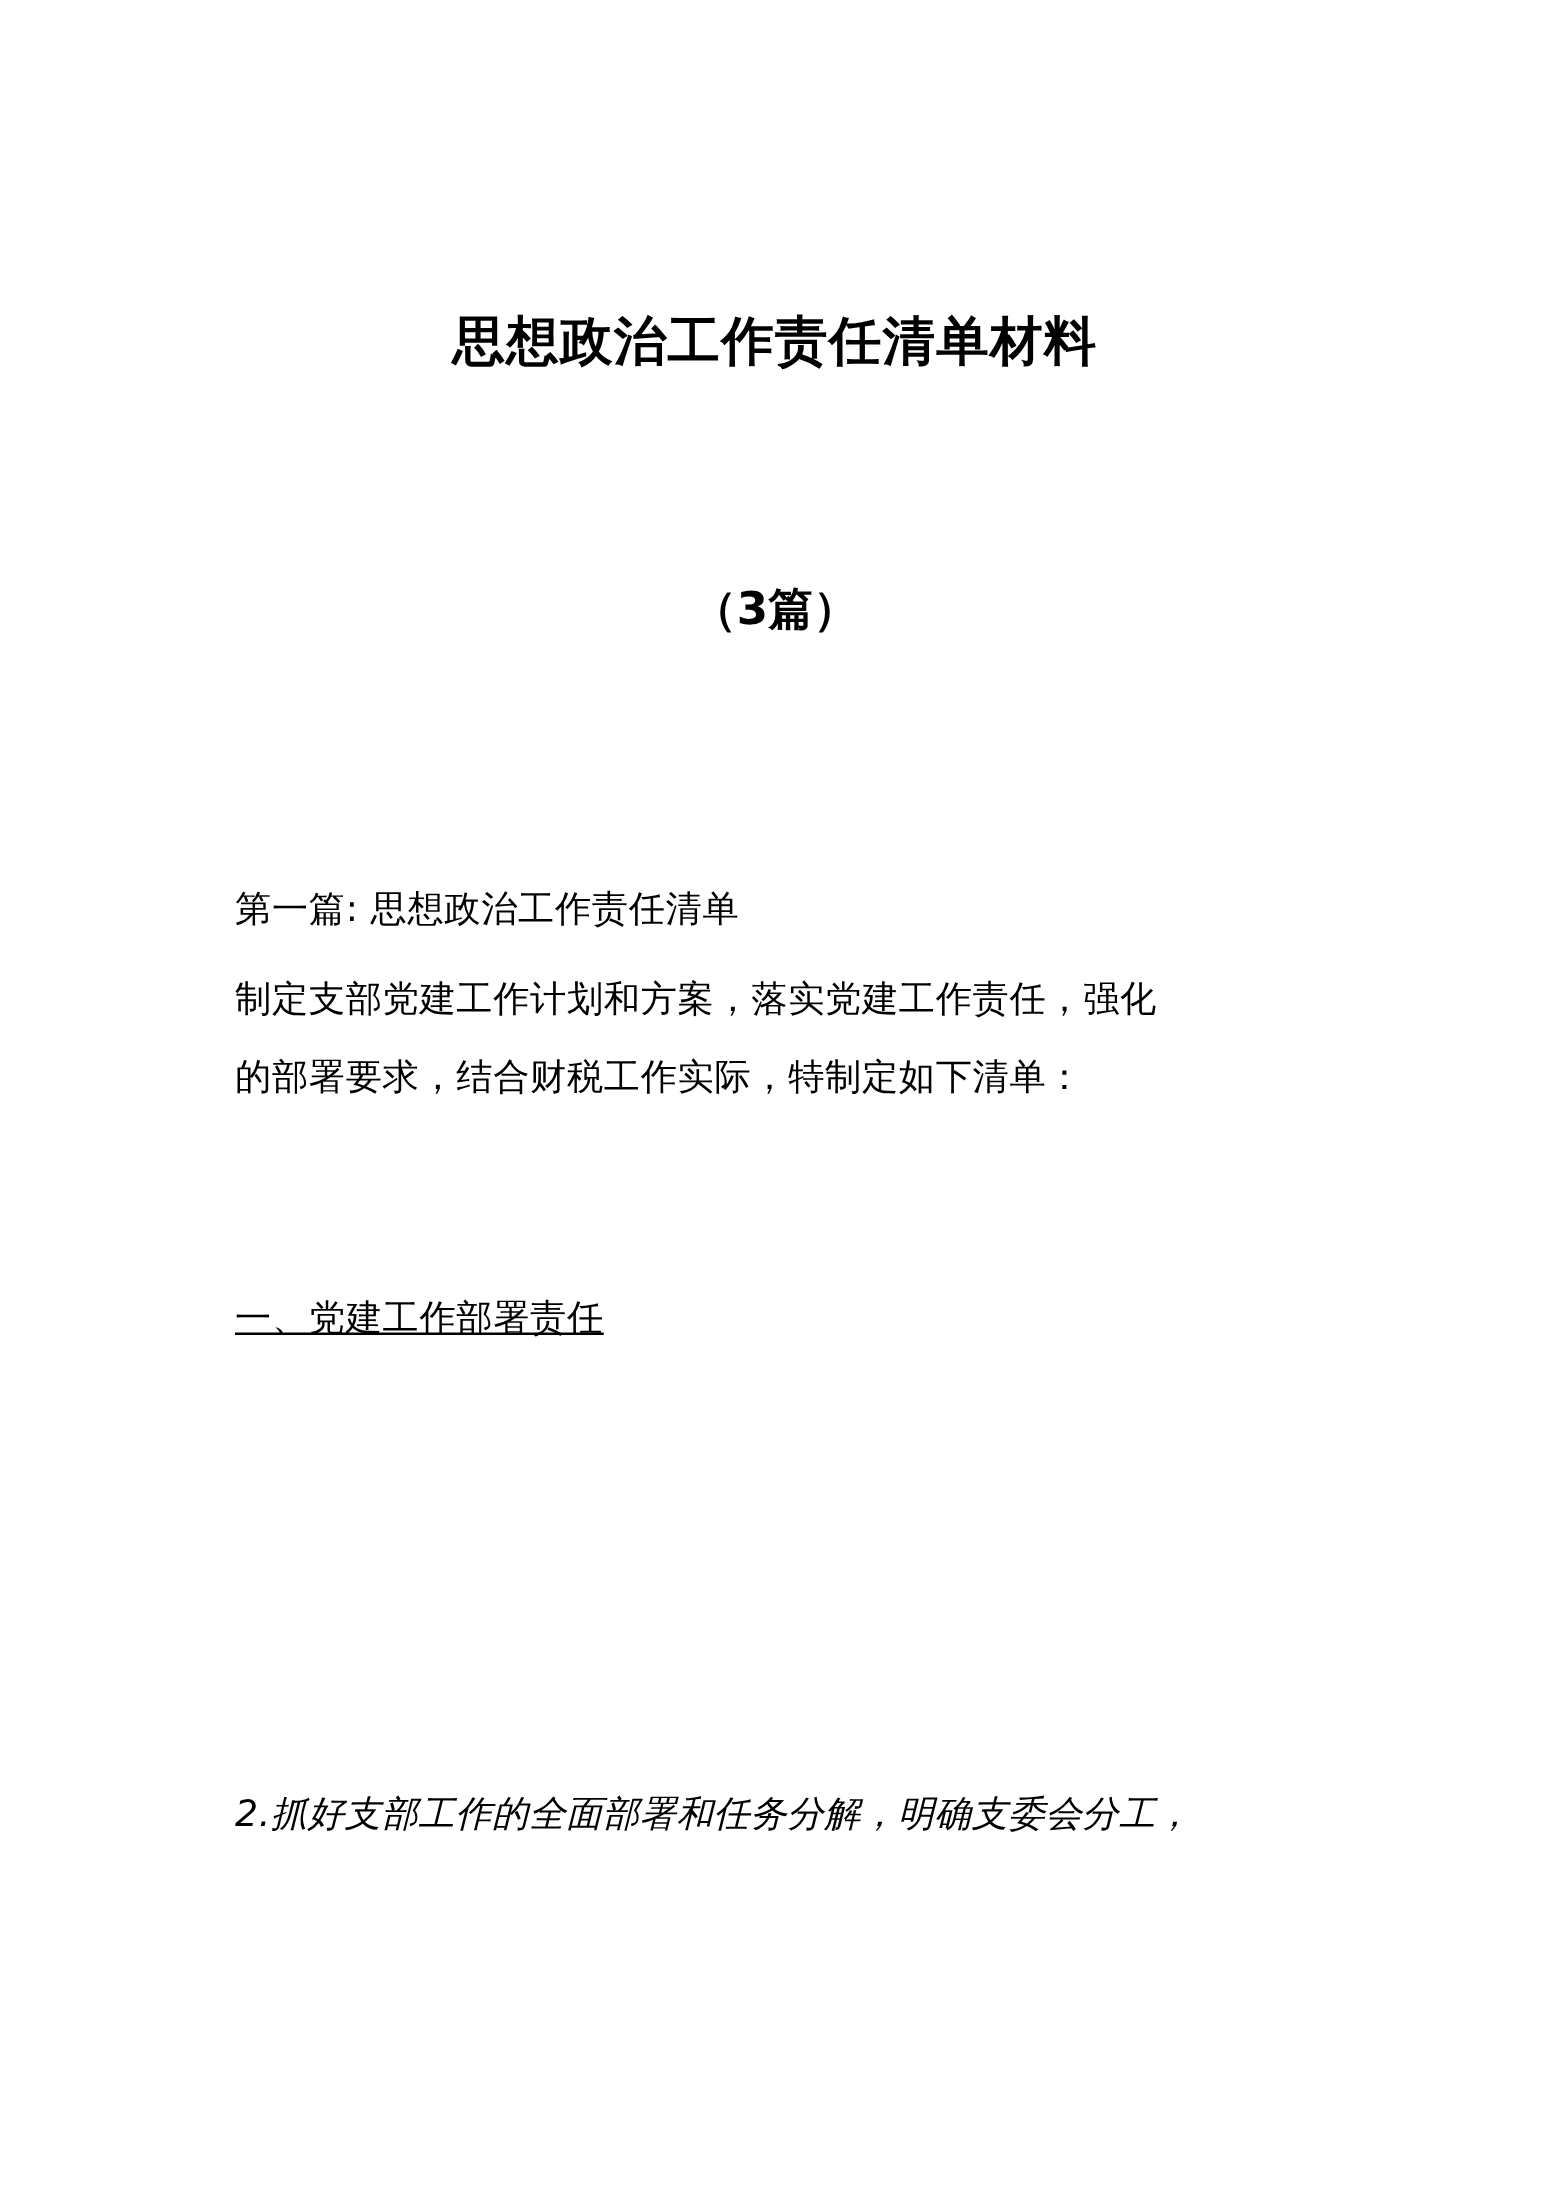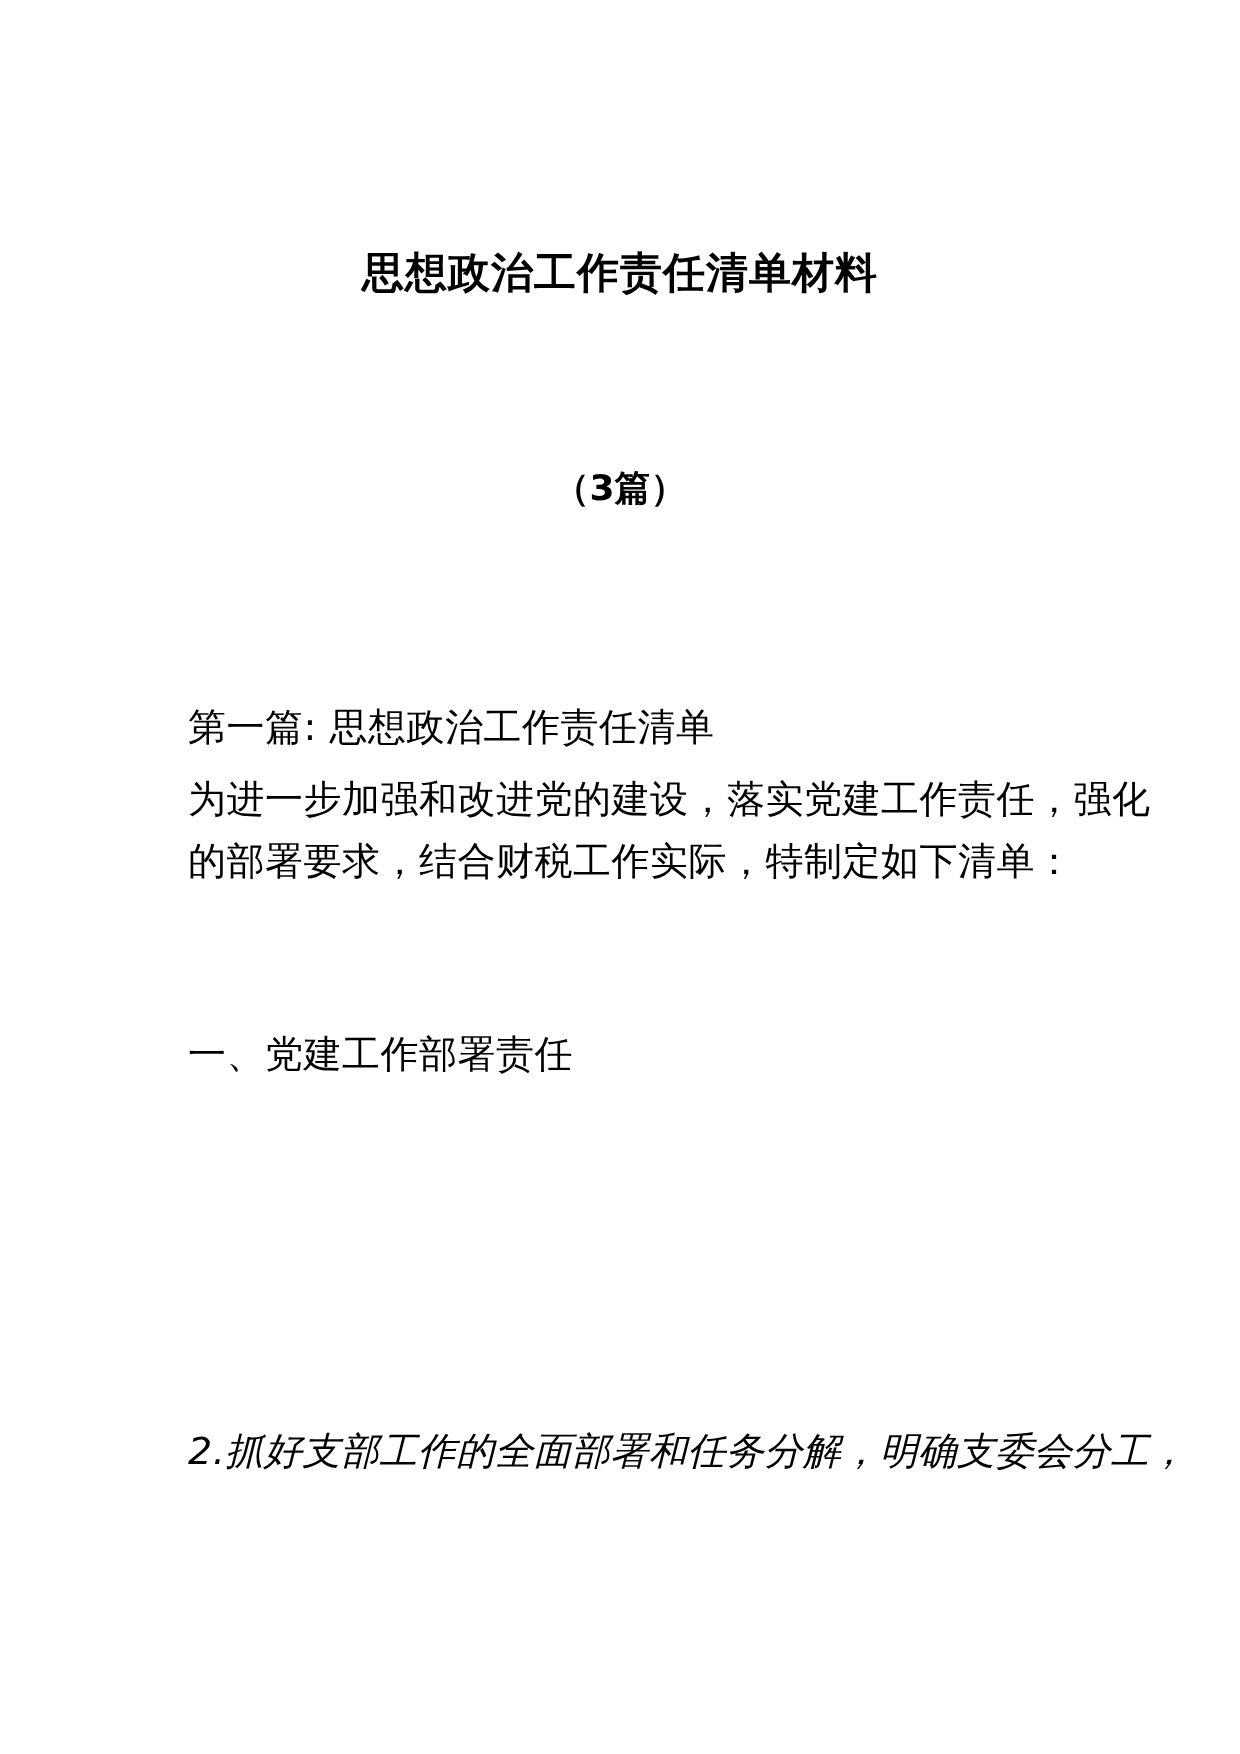--- a/index.html
+++ b/index.html
@@ -40,44 +40,44 @@
     top: 458px;
     text-align: center;
     font-size: 36px;
     font-weight: bold;
     line-height: 60px;
   }
   .body-text {
     position: absolute;
     left: 188px;
     width: 900px;
-    font-size: 38px;
+    font-size: 29px;
     line-height: 62px;
     letter-spacing: 0.5px;
   }
   .p-line { display: block; white-space: nowrap; }
   #chapter-title { top: 702px; line-height: 50px; }
   #intro { top: 768px; }
-  #section-1 { top: 1029px; line-height: 50px; }
+  #section-1 { top: 1029px; line-height: 50px; text-decoration: underline; }
   #item-1 { top: 1160px; }
   #item-2 { top: 1420px; font-style: italic; }
 </style>
 </head>
 <body>
 
 <div class="page">
 
   <div class="title">思想政治工作责任清单材料</div>
 
   <div class="subtitle">（3篇）</div>
 
   <div class="body-text" id="chapter-title">第一篇: 思想政治工作责任清单</div>
 
   <div class="body-text" id="intro">
-    <span class="p-line">为进一步加强和改进党的建设，落实党建工作责任，强化</span>
+    <span class="p-line">制定支部党建工作计划和方案，落实党建工作责任，强化</span>
     <span class="p-line">的部署要求，结合财税工作实际，特制定如下清单：</span>
   </div>
 
   <div class="body-text" id="section-1">一、党建工作部署责任</div>
 
 
   <div class="body-text" id="item-2">
     <span class="p-line">2.抓好支部工作的全面部署和任务分解，明确支委会分工，</span>
   </div>
 

